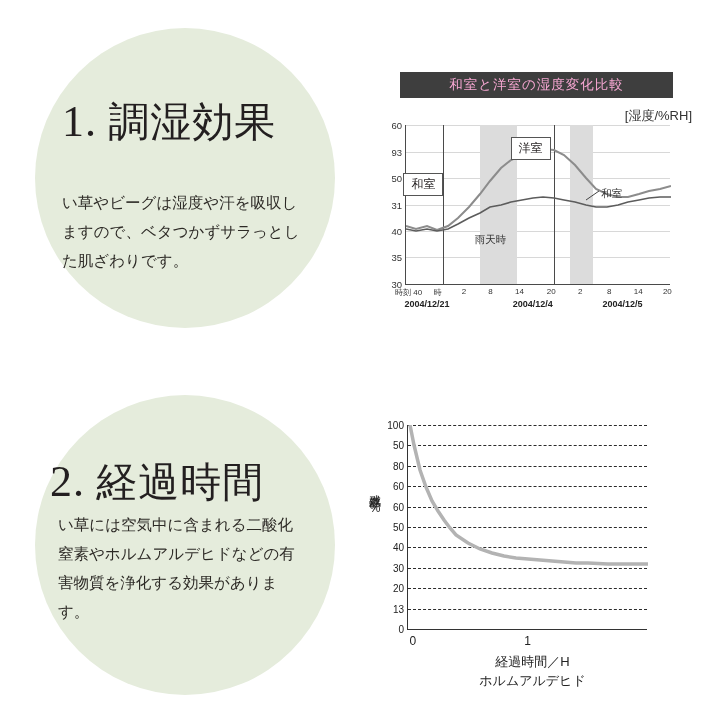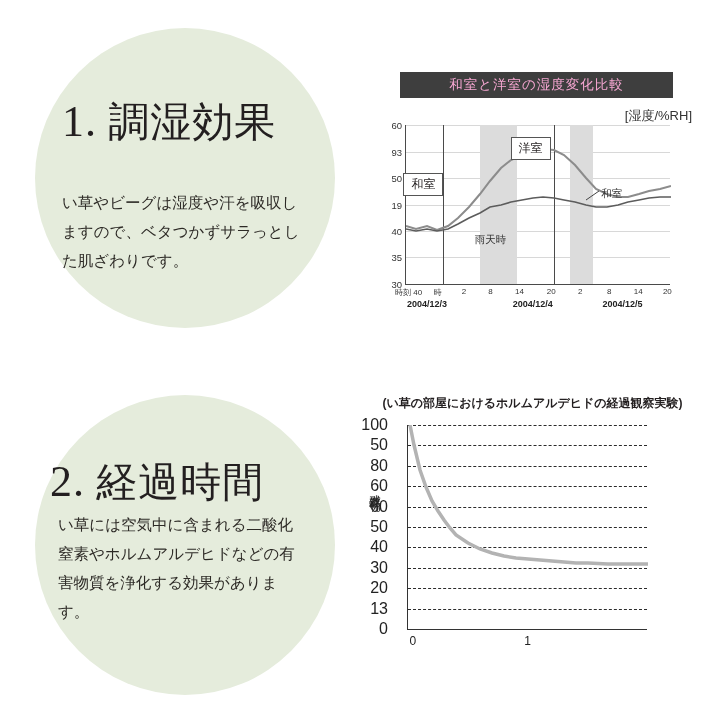--- a/index.html
+++ b/index.html
@@ -91,22 +91,22 @@
   #chart2-plot{
     position:absolute;left:47px;top:35px;width:240px;height:205px;
     border-left:1.6px solid #333;border-bottom:1.6px solid #333;
     box-sizing:border-box;
   }
   .dgrid{
     position:absolute;left:0;right:0;height:0;
     border-top:1.4px dashed #2b2b2b;
   }
   .ylab2{
-    position:absolute;right:100%;margin-right:20px;
-    font-size:16px;color:#222;transform:translateY(-50%);
+    position:absolute;right:100%;margin-right:4px;
+    font-size:10px;color:#222;transform:translateY(-50%);
   }
   .xlab2{
     position:absolute;top:100%;margin-top:5px;font-size:12px;color:#222;
     transform:translateX(-50%);
   }
   #ytitle2{
     position:absolute;left:6px;top:95px;
     font-size:12px;color:#222;
     writing-mode:vertical-rl;text-orientation:upright;
     letter-spacing:1px;
@@ -138,21 +138,21 @@
     <div class="gridline" style="top:0%"></div>
     <div class="gridline" style="top:16.67%"></div>
     <div class="gridline" style="top:33.33%"></div>
     <div class="gridline" style="top:50%"></div>
     <div class="gridline" style="top:66.67%"></div>
     <div class="gridline" style="top:83.33%"></div>
 
     <div class="ylab" style="top:0%">60</div>
     <div class="ylab" style="top:16.67%">93</div>
     <div class="ylab" style="top:33.33%">50</div>
-    <div class="ylab" style="top:50%">19</div>
+    <div class="ylab" style="top:50%">31</div>
     <div class="ylab" style="top:66.67%">40</div>
     <div class="ylab" style="top:83.33%">35</div>
     <div class="ylab" style="top:100%">30</div>
 
     <div class="shade" style="left:28%;width:14%;"></div>
     <div class="shade" style="left:62%;width:9%;"></div>
 
     <div class="vline" style="left:14%"></div>
     <div class="vline" style="left:56%"></div>
 
@@ -175,37 +175,36 @@
     <div class="tickx" style="left:12%">時</div>
     <div class="tickx" style="left:22%">2</div>
     <div class="tickx" style="left:32%">8</div>
     <div class="tickx" style="left:43%">14</div>
     <div class="tickx" style="left:55%">20</div>
     <div class="tickx" style="left:66%">2</div>
     <div class="tickx" style="left:77%">8</div>
     <div class="tickx" style="left:88%">14</div>
     <div class="tickx" style="left:99%">20</div>
 
-    <div class="datelab" style="left:8%">2004/12/3</div>
+    <div class="datelab" style="left:8%">2004/12/21</div>
     <div class="datelab" style="left:48%">2004/12/4</div>
     <div class="datelab" style="left:82%">2004/12/5</div>
   </div>
 </div>
 
 <div class="circle" id="circle-2"></div>
 
 <div class="headline" id="headline-2">
   <span class="num">2.</span>
   <span>経過時間</span>
 </div>
 
 <div class="body-text" id="body-2">い草には空気中に含まれる二酸化窒素やホルムアルデヒドなどの有害物質を浄化する効果があります。</div>
 
 <div class="panel" id="chart2-wrap">
-  <div id="chart2-title">(い草の部屋におけるホルムアルデヒドの経過観察実験)</div>
 
   <div id="ytitle2">残存率／%</div>
 
   <div id="chart2-plot">
     <div class="dgrid" style="top:0%"></div>
     <div class="dgrid" style="top:10%"></div>
     <div class="dgrid" style="top:20%"></div>
     <div class="dgrid" style="top:30%"></div>
     <div class="dgrid" style="top:40%"></div>
     <div class="dgrid" style="top:50%"></div>
@@ -227,13 +226,17 @@
     <div class="ylab2" style="top:100%">0</div>
 
     <svg width="240" height="205" viewBox="0 0 240 205" preserveAspectRatio="none" style="position:absolute;left:0;top:0;">
       <polyline fill="none" stroke="#b3b3b3" stroke-width="3.5" points="2,0 6,20 12,45 18,62 24,76 30,86 36,95 42,103 48,110 60,118 72,124 84,128 96,131 108,133 120,134 132,135 144,136 156,137 168,138 180,138 200,139 220,139 240,139"></polyline>
     </svg>
 
     <div class="xlab2" style="left:2%">0</div>
     <div class="xlab2" style="left:50%">1</div>
   </div>
 
+  <div id="xtitle2">
+    <div>経過時間／H</div>
+    <div>ホルムアルデヒド</div>
+  </div>
 </div>
 
 </body></html>

